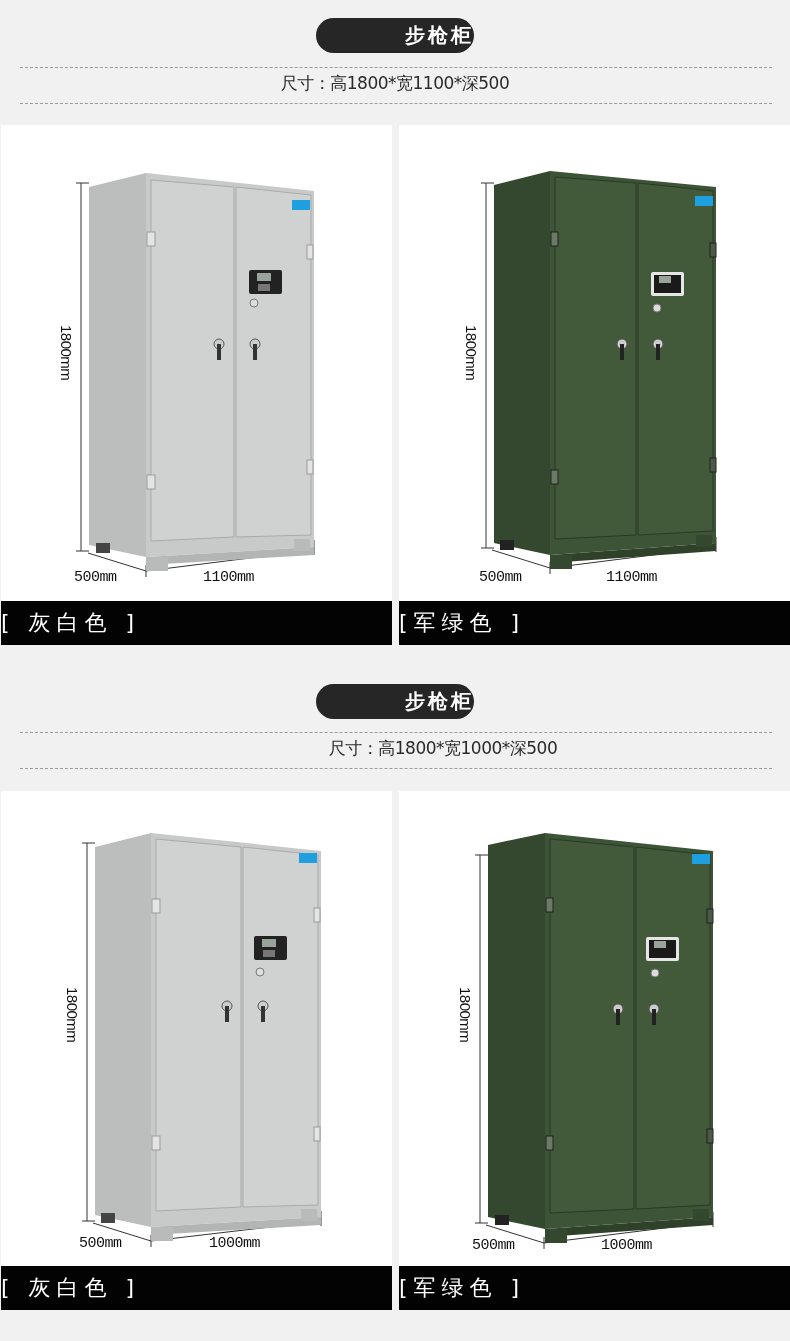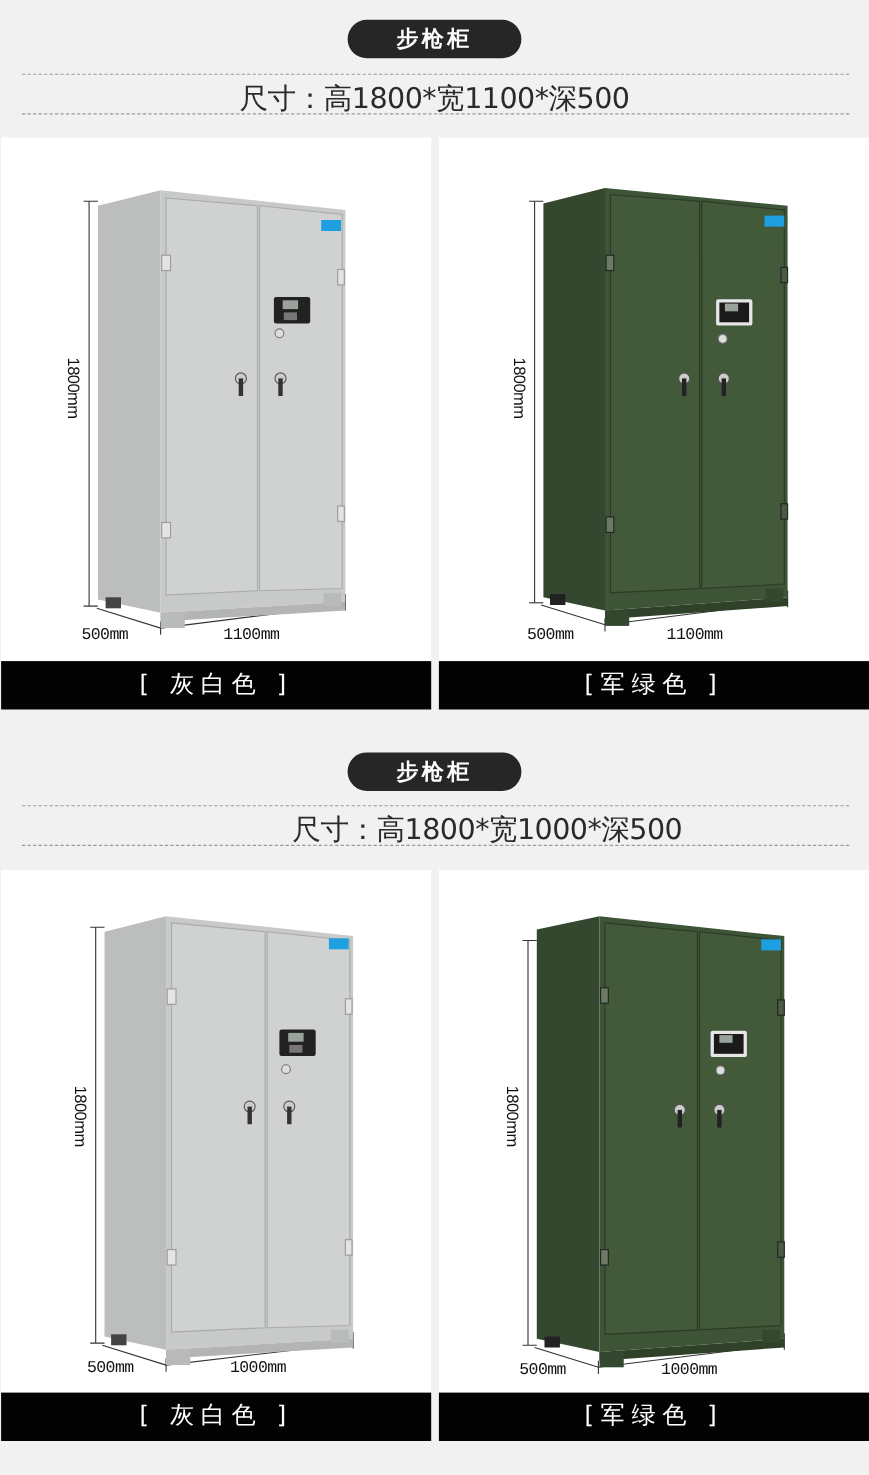--- a/index.html
+++ b/index.html
@@ -1,24 +1,24 @@
 <!DOCTYPE html>
 <html><head>
 <meta charset="utf-8">
 <style>
   html,body{margin:0;padding:0;}
   body{width:790px;height:1341px;background:#f1f1f1;position:relative;overflow:hidden;font-family:"DejaVu Sans","Liberation Sans",sans-serif;}
   .section{position:absolute;left:0;width:790px;}
-  .pill{position:absolute;left:316px;width:158px;height:35px;background:#262626;border-radius:18px;color:#fff;font-size:20px;letter-spacing:3px;text-align:center;line-height:35px;font-weight:bold;}
+  .pill{position:absolute;left:316px;width:158px;height:35px;background:#262626;border-radius:18px;color:#fff;font-size:20px;letter-spacing:3px;text-align:right;line-height:35px;font-weight:bold;}
   .dash{position:absolute;left:20px;width:752px;height:0;border-top:1px dashed #9a9a9a;}
-  .spec{position:absolute;left:0;width:790px;text-align:center;font-size:26px;color:#2a2a2a;letter-spacing:-0.5px;}
+  .spec{position:absolute;left:0;width:790px;text-align:center;font-size:17px;color:#2a2a2a;letter-spacing:-0.5px;}
   .panel{position:absolute;width:392px;background:#fff;}
   .panel.right{left:399px;width:391px;}
   .panel.left{left:1px;width:391px;}
-  .band{position:absolute;left:0;right:0;height:44px;background:#030303;color:#fff;font-size:22px;text-align:center;line-height:44px;letter-spacing:6px;}
+  .band{position:absolute;left:0;right:0;height:44px;background:#030303;color:#fff;font-size:22px;text-align:left;line-height:44px;letter-spacing:6px;}
   .stage{position:absolute;left:0;top:0;right:0;}
   .dimtext{position:absolute;font-family:Liberation Mono, monospace;font-size:15px;color:#111;letter-spacing:-0.5px;}
   .vtext{position:absolute;font-family:"Liberation Sans",sans-serif;font-size:15px;color:#111;transform:rotate(90deg);transform-origin:left top;white-space:nowrap;letter-spacing:-0.5px;}
   svg{position:absolute;left:0;top:0;}
 </style>
 </head>
 <body>
 
 <div class="section" style="top:0;height:660px;">
   <div class="pill" style="top:18px;">步枪柜</div>

